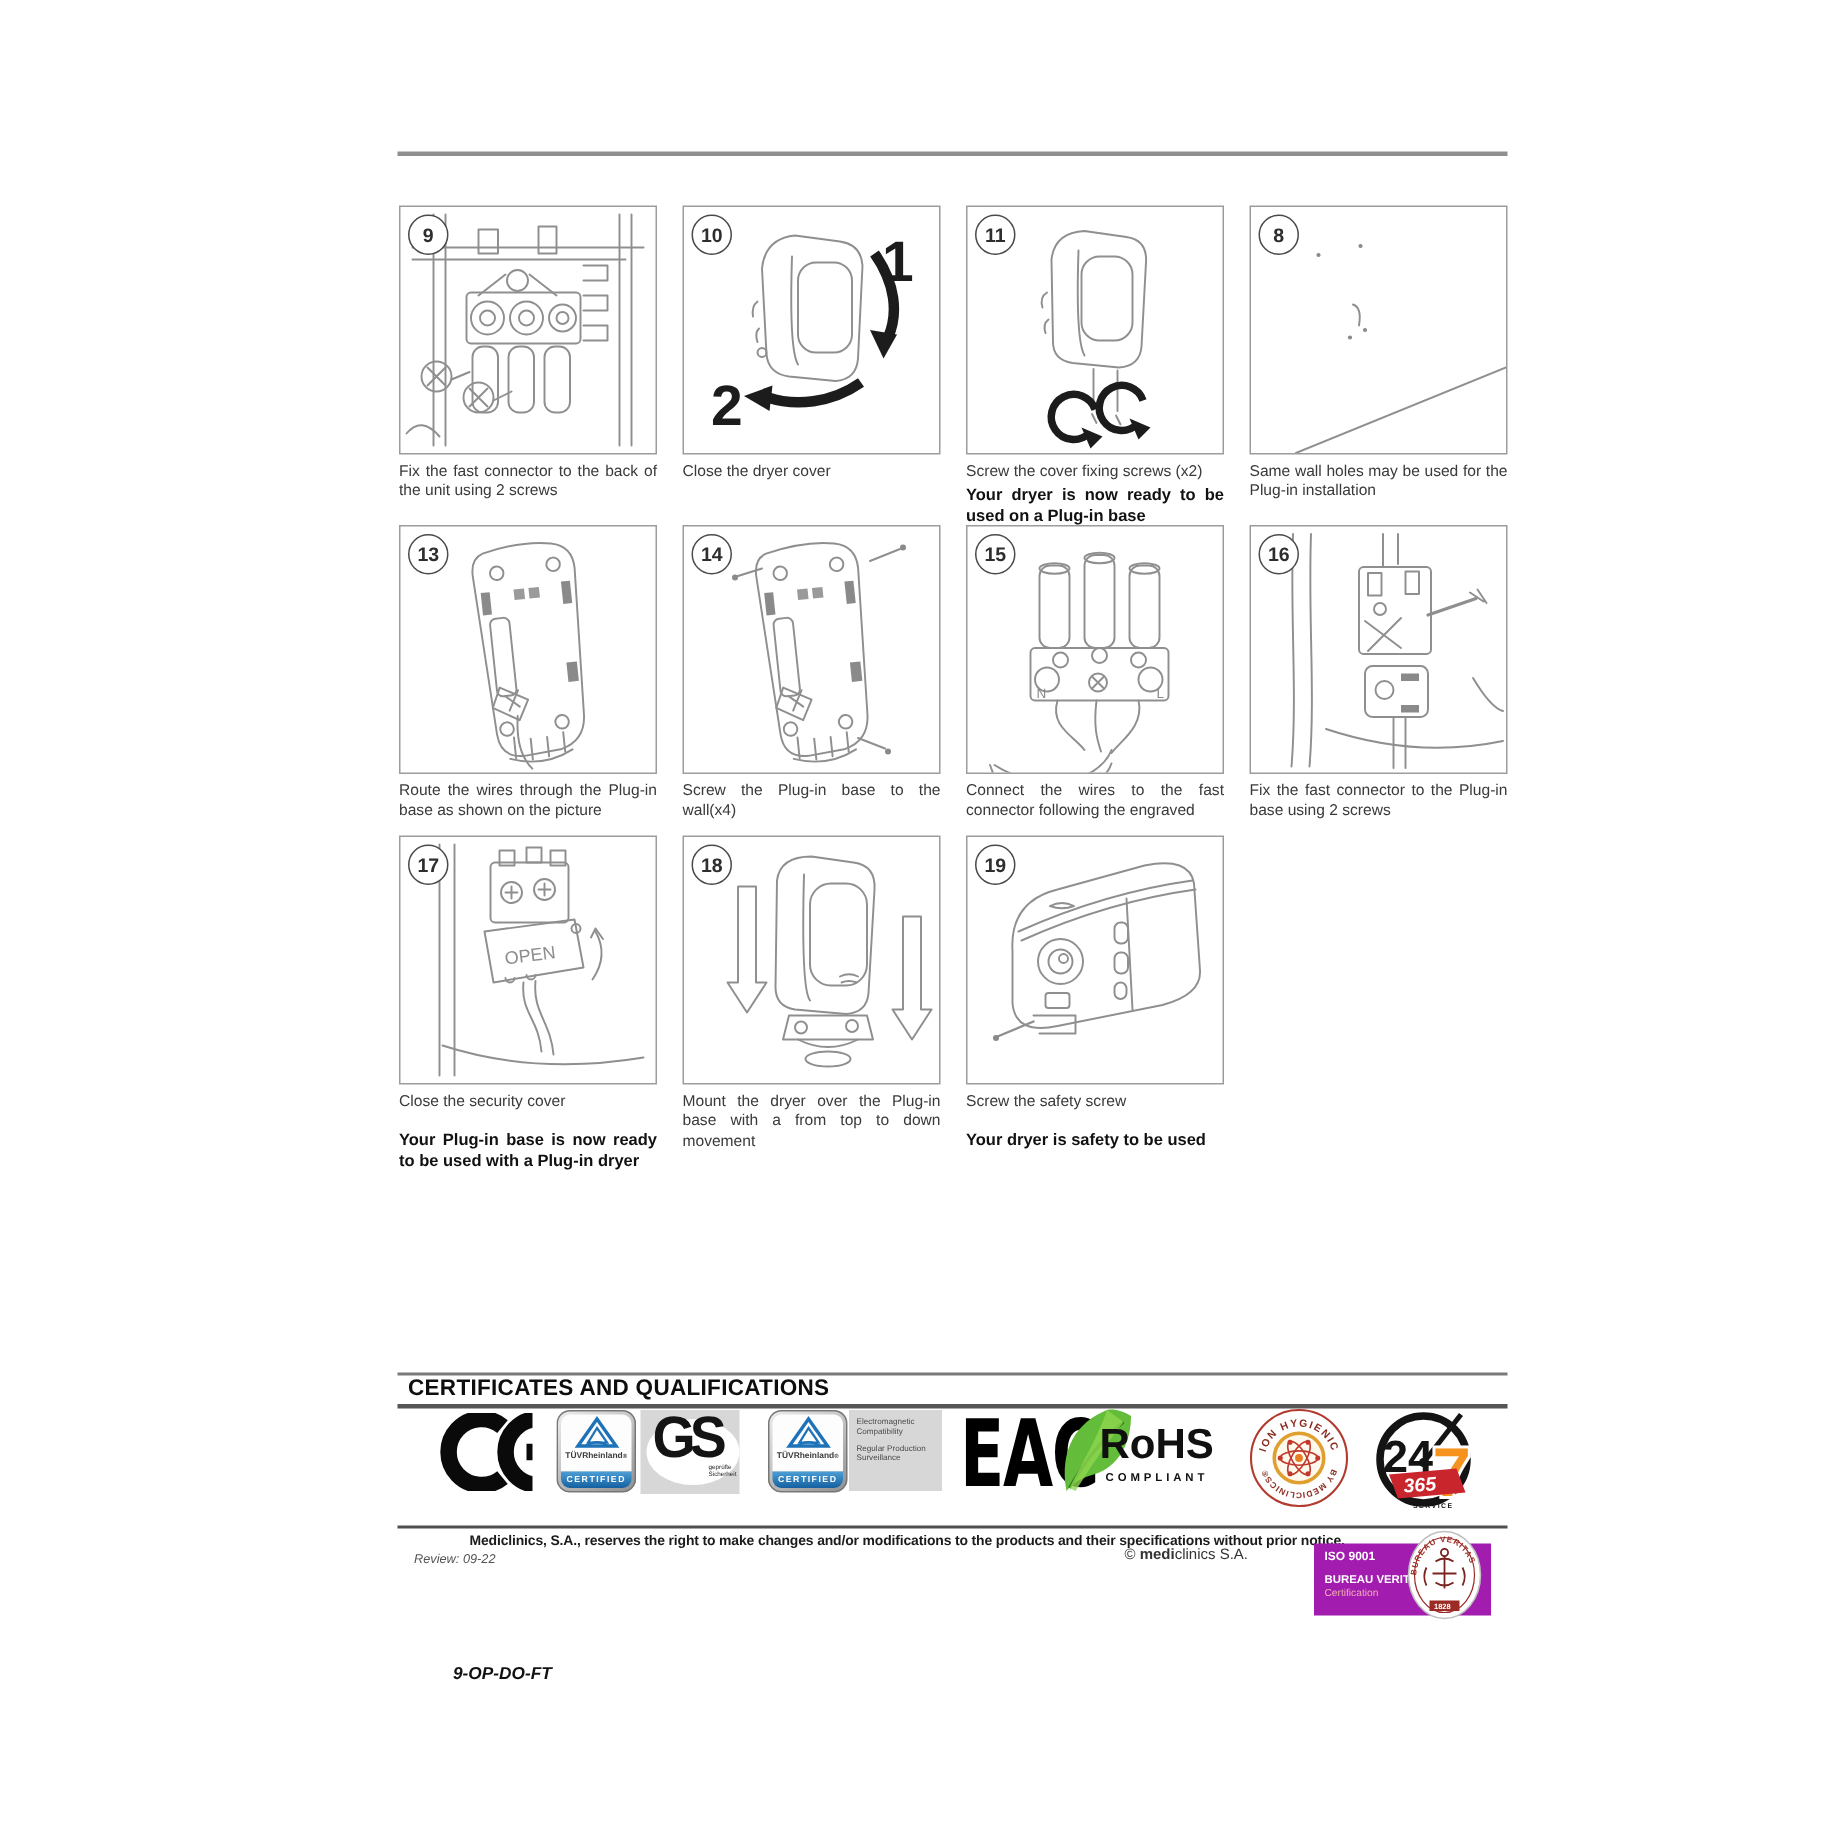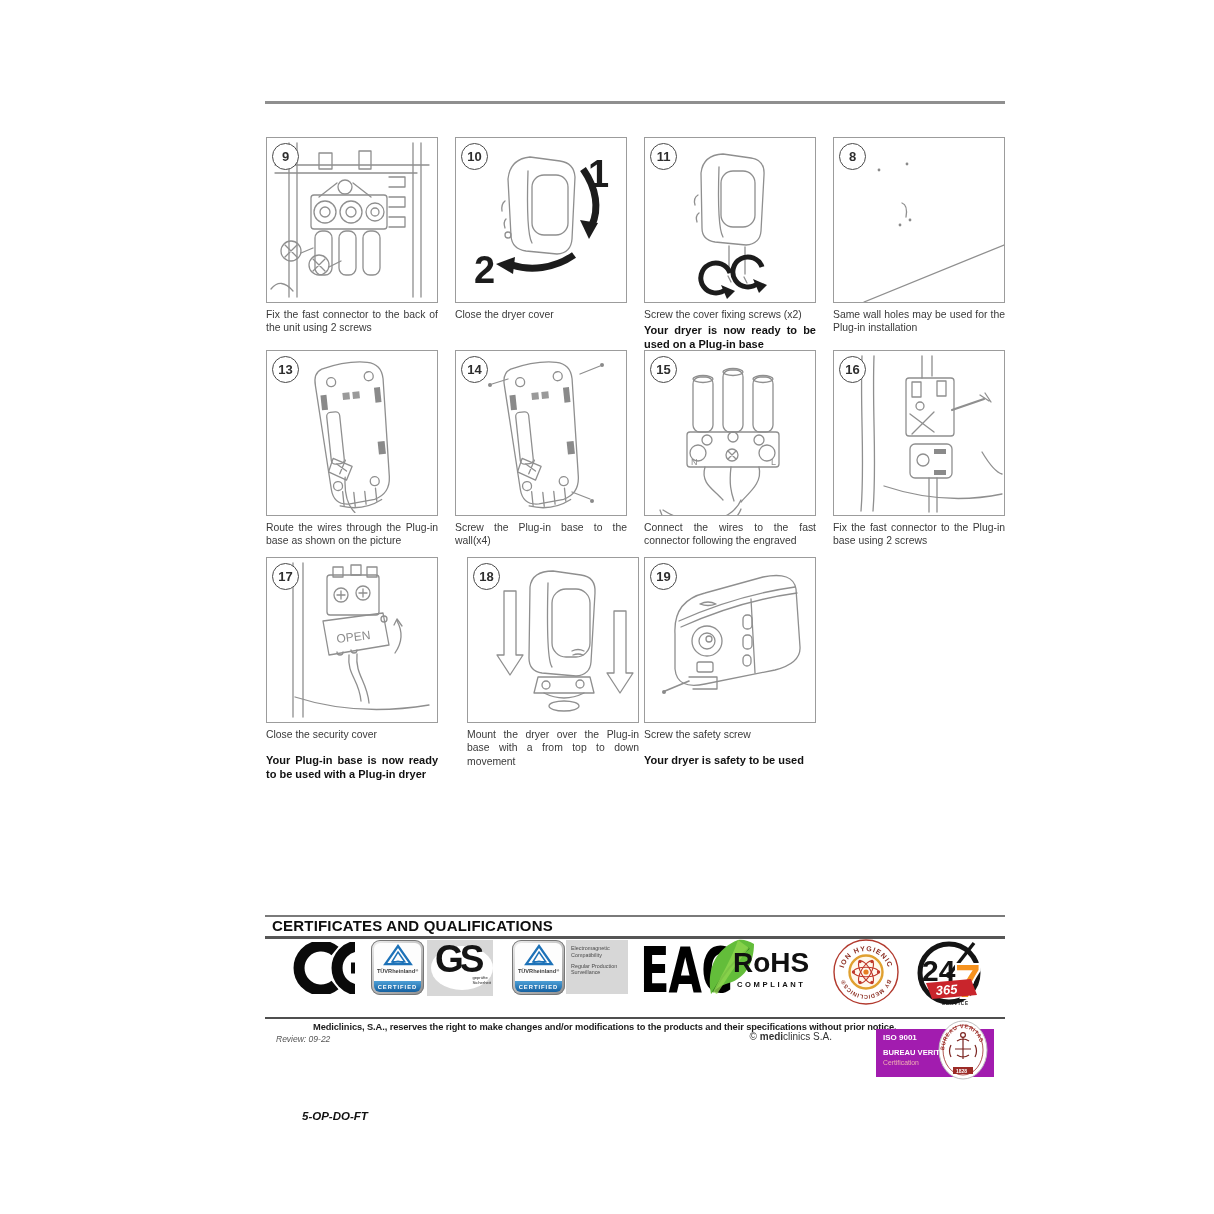--- a/index.html
+++ b/index.html
@@ -300,21 +300,21 @@
           <path d="M82,96 C80,116 92,120 94,142 M90,95 C88,116 100,122 102,144"></path>
           <path d="M28,138 Q90,158 162,146"></path>
         </g>
         <text x="70" y="84" font-size="12" fill="#8c8c8c" font-family="Liberation Sans, sans-serif" transform="rotate(-7 70 84)">OPEN</text>
       </svg>
     </div>
     <div class="caption">Close the security cover</div>
     <div class="note gap">Your Plug-in base is now ready to be used with a Plug-in dryer</div>
   </div>
 
-  <div class="cell" style="left:467px;top:557px;">
+  <div class="cell" style="left:455px;top:557px;">
     <div class="pbox">
       <div class="pnum">18</div>
       <svg class="draw" viewBox="0 0 170 162">
         <g class="la">
           <path d="M62,28 Q64,12 85,12 L113,16 Q128,18 127,34 L123,103 Q122,116 108,117 L74,114 Q61,112 61,99 Z"></path>
           <path d="M80,24 Q78,100 84,108"></path>
           <rect x="84" y="30" width="38" height="68" rx="14"></rect>
           <path d="M104,92 q6,-3 12,0 M105,96 q5,-2 10,0"></path>
           <path d="M70,118 h52 l4,16 h-60 Z"></path>
           <circle cx="78" cy="126" r="4"></circle>
@@ -480,15 +480,15 @@
     </text>
     <g stroke="#7a2420" stroke-width="1.2" fill="none">
       <path d="M26,18 V40 M20,22 q6,-4 12,0 M18,30 h16 M20,36 q6,4 12,0"></path>
       <circle cx="26" cy="16" r="2.4"></circle>
       <path d="M14,26 q-3,6 0,12 M38,26 q3,6 0,12"></path>
     </g>
     <rect x="16" y="48" width="20" height="7" fill="#9c2b26"></rect>
     <text x="19" y="53.6" font-size="5" font-weight="bold" fill="#ffffff">1828</text>
   </svg>
 
-  <div class="doccode">5-OP-DO-FT</div>
+  <div class="doccode">9-OP-DO-FT</div>
 
 </div>
 
 </body></html>

